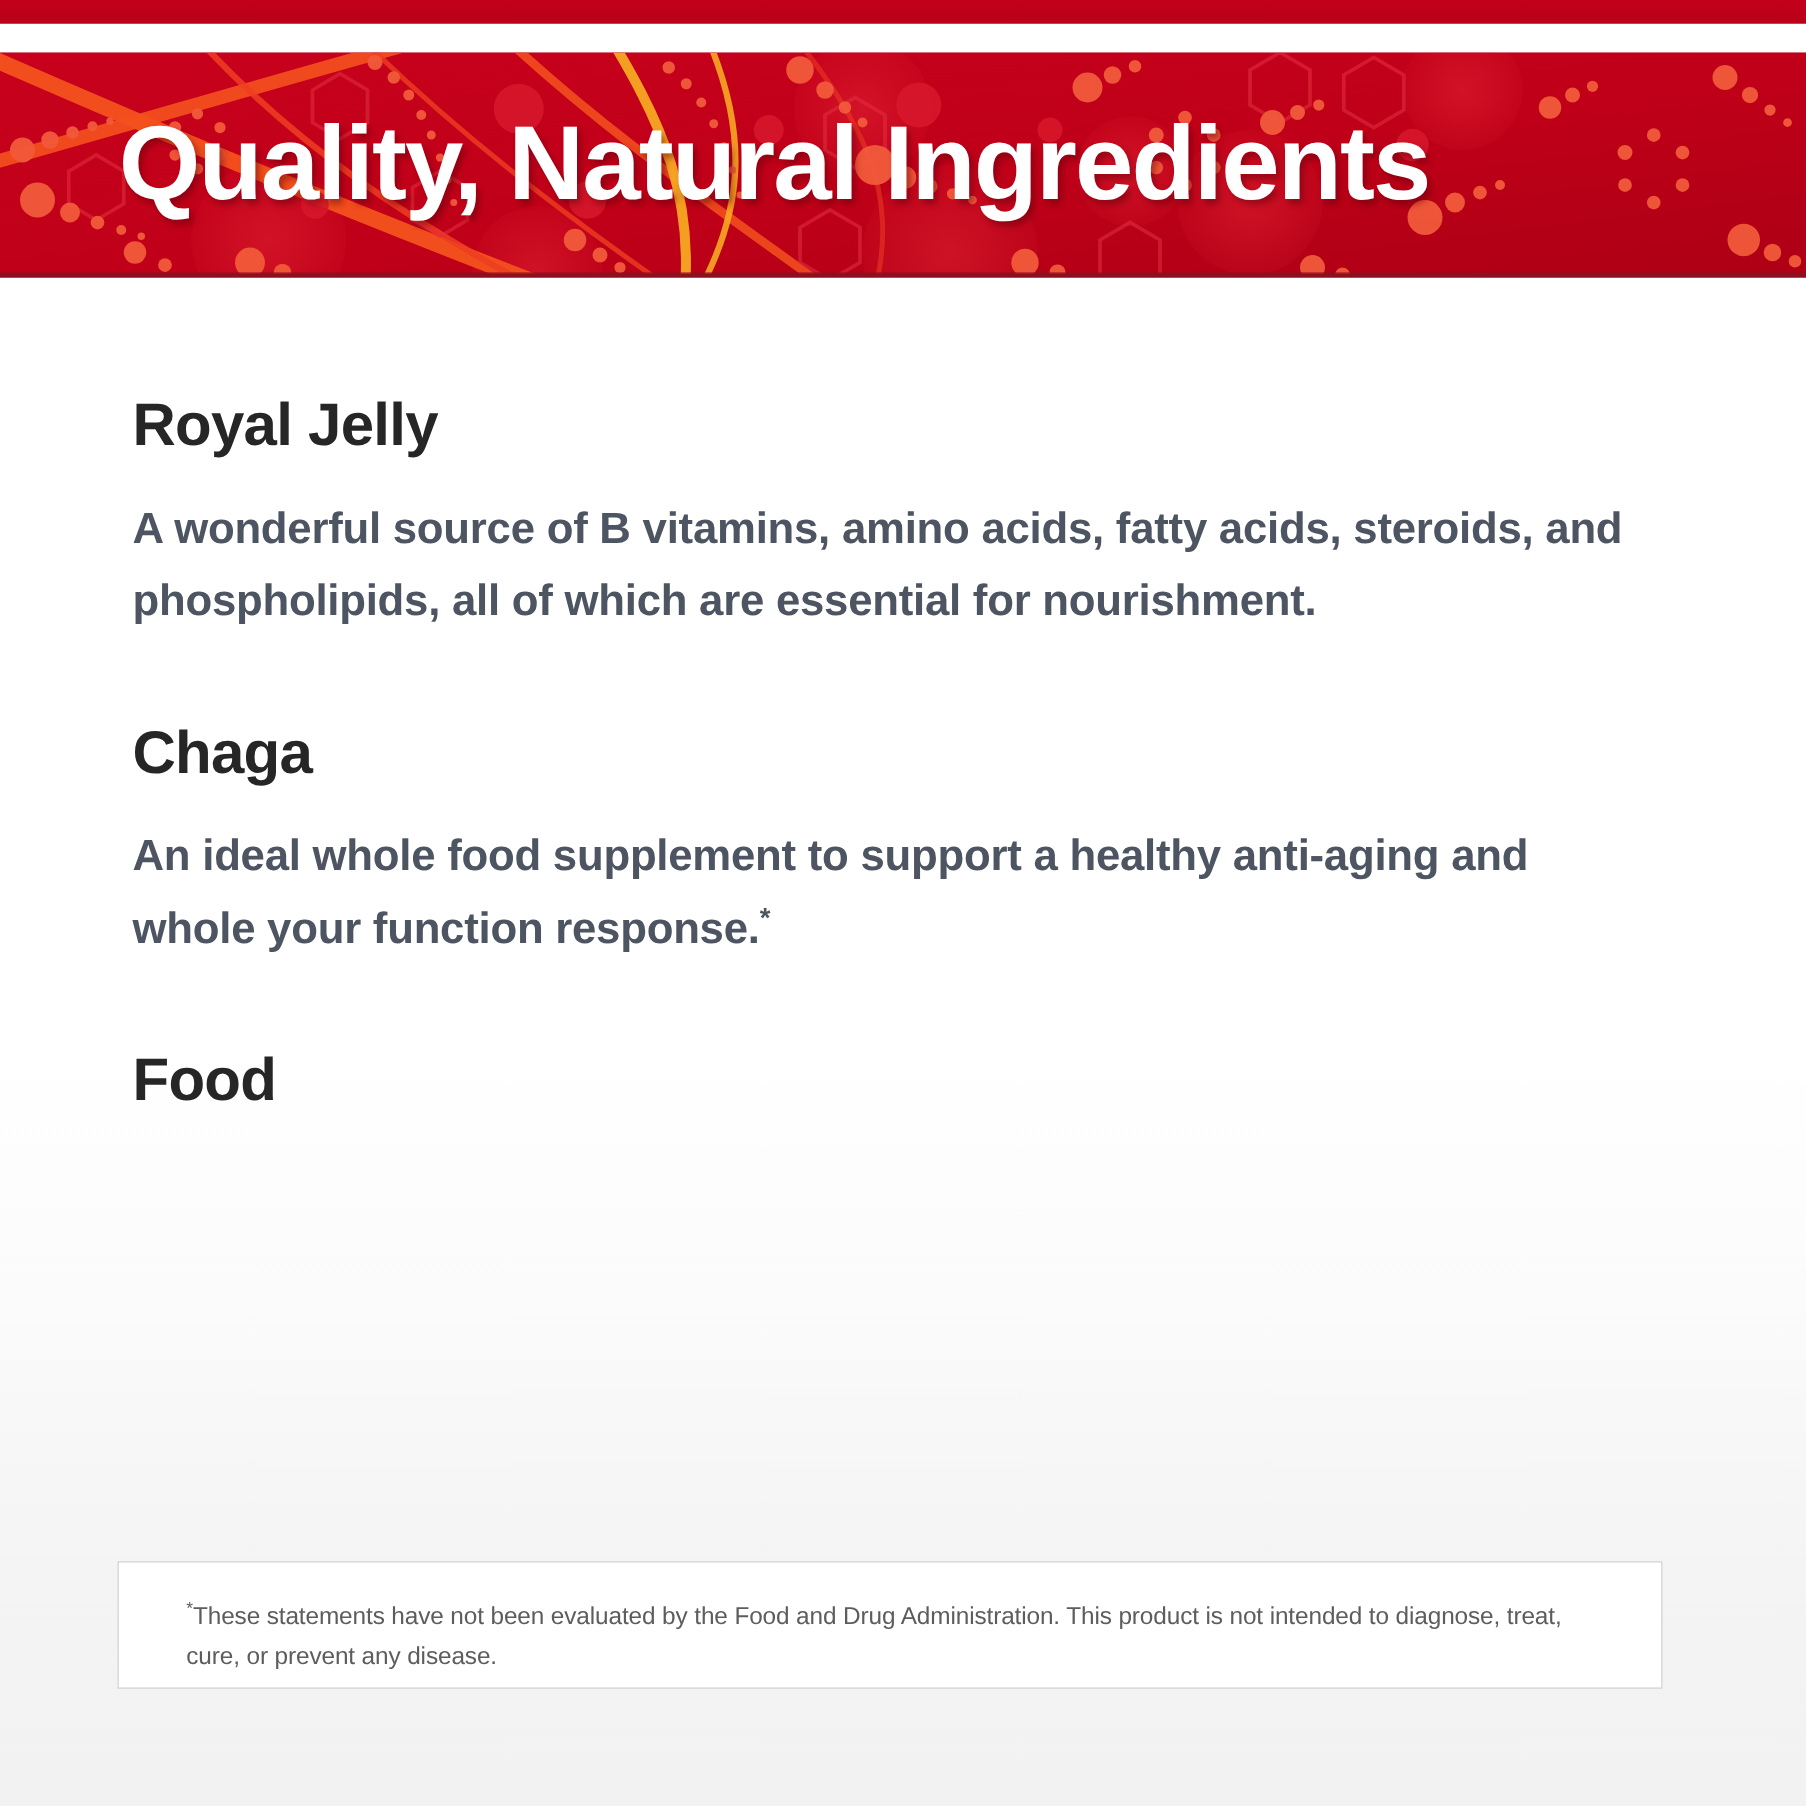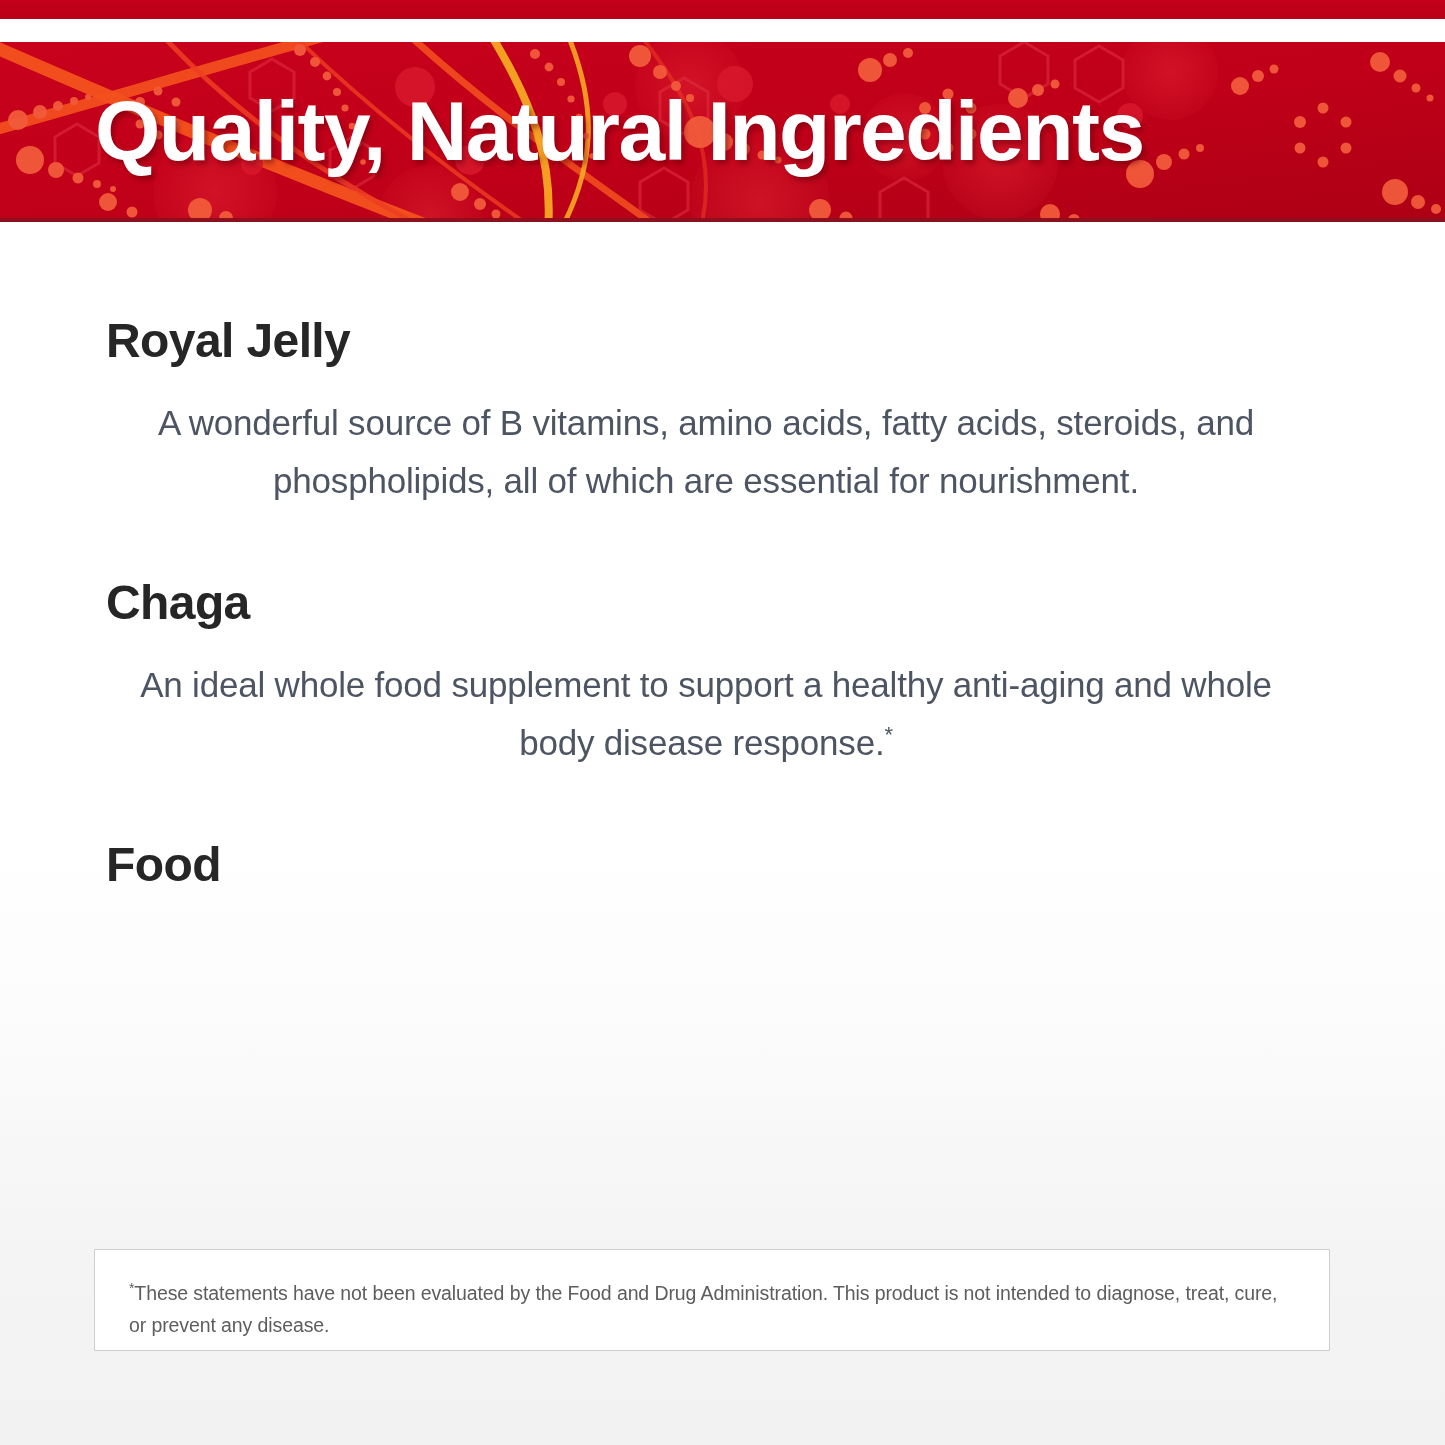--- a/index.html
+++ b/index.html
@@ -87,43 +87,42 @@
     font-size: 48px;
     font-weight: bold;
     color: #262626;
     letter-spacing: -0.6px;
     line-height: 1.05;
   }
   .ing-desc {
     margin: 0;
     font-family: "Liberation Sans", sans-serif;
     font-size: 35px;
-    font-weight: normal;
+    font-weight: bold;
     color: #4e5562;
     line-height: 1.65;
     letter-spacing: -0.2px;
     max-width: 1200px;
-    text-align: center;
   }
   .ing-desc .star {
     font-size: 22px;
     vertical-align: super;
     line-height: 0;
   }
 
   
   .disclaimer {
     position: absolute;
     left: 94px;
     top: 1249px;
     width: 1236px;
     height: 102px;
     background: #ffffff;
     border: 1px solid #cfcfcf;
-    padding: 28px 34px 0 34px;
+    padding: 28px 34px 0 54px;
   }
   .disclaimer-text {
     margin: 0;
     font-family: "Liberation Sans", sans-serif;
     font-size: 19.5px;
     color: #5d5d5d;
     line-height: 1.62;
     letter-spacing: -0.1px;
   }
   .disclaimer-text .star {
@@ -305,21 +304,21 @@
 
   <main class="content">
 
     <section class="ingredient">
       <h2 class="ing-name">Royal Jelly</h2>
       <p class="ing-desc"><span>A wonderful source of B vitamins, amino acids, fatty acids, steroids, and phospholipids, all of which are essential for nourishment.</span><span class="star"></span></p>
     </section>
 
     <section class="ingredient">
       <h2 class="ing-name">Chaga</h2>
-      <p class="ing-desc"><span>An ideal whole food supplement to support a healthy anti-aging and whole body disease response.</span><span class="star">*</span></p>
+      <p class="ing-desc"><span>An ideal whole food supplement to support a healthy anti-aging and whole your function response.</span><span class="star">*</span></p>
     </section>
 
     <section class="ingredient">
       <h2 class="ing-name">Food</h2>
     </section>
 
   </main>
 
   <div class="disclaimer">
     <p class="disclaimer-text"><span class="star">*</span><span>These statements have not been evaluated by the Food and Drug Administration. This product is not intended to diagnose, treat, cure, or prevent any disease.</span></p>

